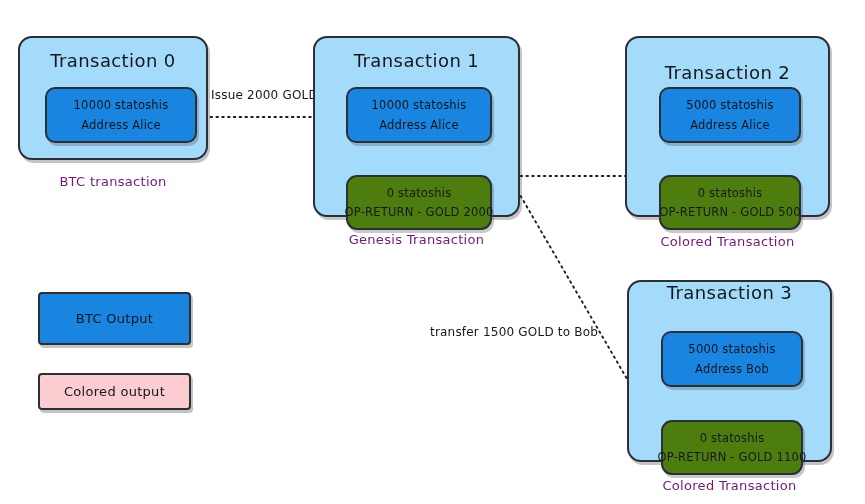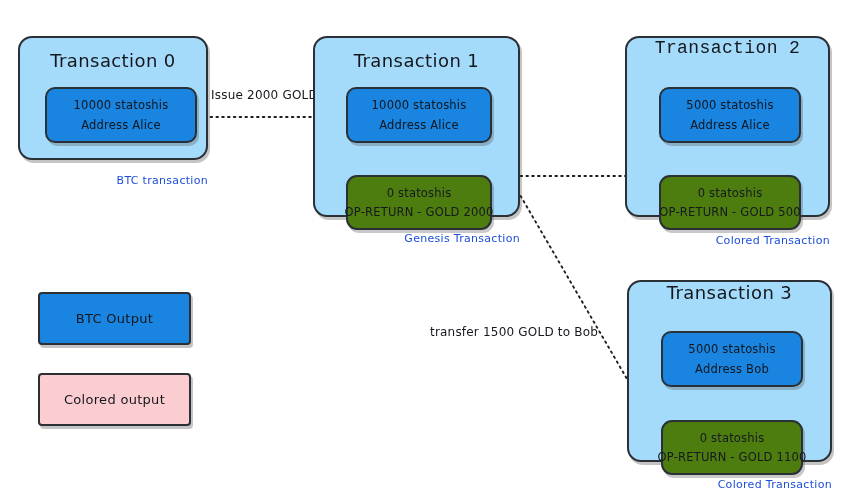--- a/index.html
+++ b/index.html
@@ -56,23 +56,23 @@
   .out-line {
     font-size: 11.5px;
     line-height: 1.05;
     color: #16191f;
     white-space: nowrap;
     letter-spacing: 0.2px;
   }
   .out-box.btc .out-line { color: #11151c; }
   .caption {
     position: absolute;
-    font-size: 11px;
-    color: #1d4ed8;
-    text-align: right;
+    font-size: 13px;
+    color: #701a75;
+    text-align: center;
     white-space: nowrap;
     letter-spacing: 0.3px;
   }
   .edge-label {
     position: absolute;
     font-size: 12px;
     color: #15181e;
     white-space: nowrap;
     letter-spacing: 0.2px;
   }
@@ -139,21 +139,21 @@
       <div class="out-line">Address Alice</div>
     </div>
     <div class="out-box color" style="left:31px; top:113px; width:146px; height:55px;">
       <div class="out-line">0 statoshis</div>
       <div class="out-line">OP-RETURN - GOLD 2000</div>
     </div>
   </div>
   <div class="caption" style="left:313px; top:232px; width:207px;">Genesis Transaction</div>
 
   <div class="tx-box" style="left:625px; top:36px; width:205px; height:181px;">
-    <div class="tx-title" style="top:0;font-family:Liberation Mono, monospace;">Transaction 2</div>
+    <div class="tx-title" style="top:24px;">Transaction 2</div>
     <div class="out-box btc" style="left:32px; top:49px; width:142px; height:56px;">
       <div class="out-line">5000 statoshis</div>
       <div class="out-line">Address Alice</div>
     </div>
     <div class="out-box color" style="left:32px; top:113px; width:142px; height:55px;">
       <div class="out-line">0 statoshis</div>
       <div class="out-line">OP-RETURN - GOLD 500</div>
     </div>
   </div>
   <div class="caption" style="left:625px; top:234px; width:205px;">Colored Transaction</div>
@@ -168,17 +168,17 @@
       <div class="out-line">0 statoshis</div>
       <div class="out-line">OP-RETURN - GOLD 1100</div>
     </div>
   </div>
   <div class="caption" style="left:627px; top:478px; width:205px;">Colored Transaction</div>
 
   <div class="legend-box btc" style="left:38px; top:292px; width:153px; height:53px;">
     <span class="legend-label">BTC Output</span>
   </div>
 
-  <div class="legend-box color" style="left:38px; top:373px; width:153px; height:53px;">
+  <div class="legend-box color" style="left:38px; top:373px; width:153px; height:37px;">
     <span class="legend-label">Colored output</span>
   </div>
 
 </div>
 
 </body></html>

